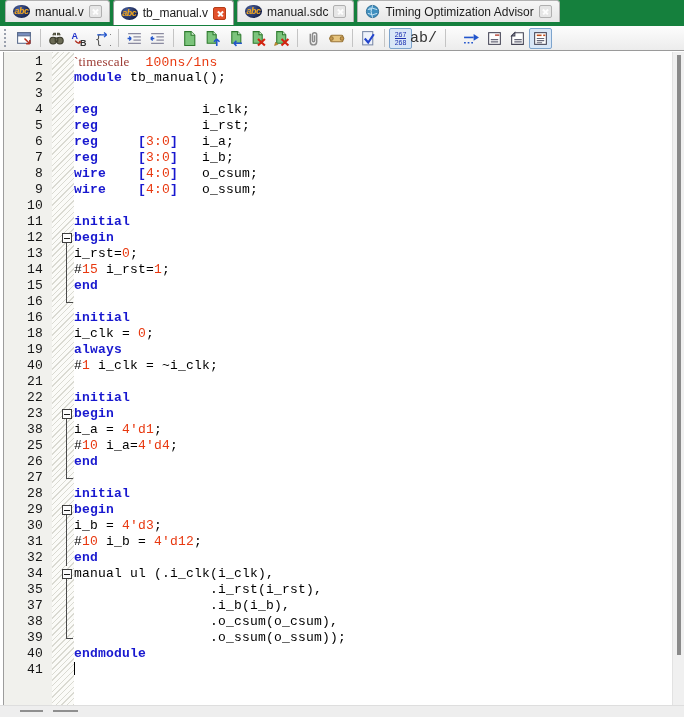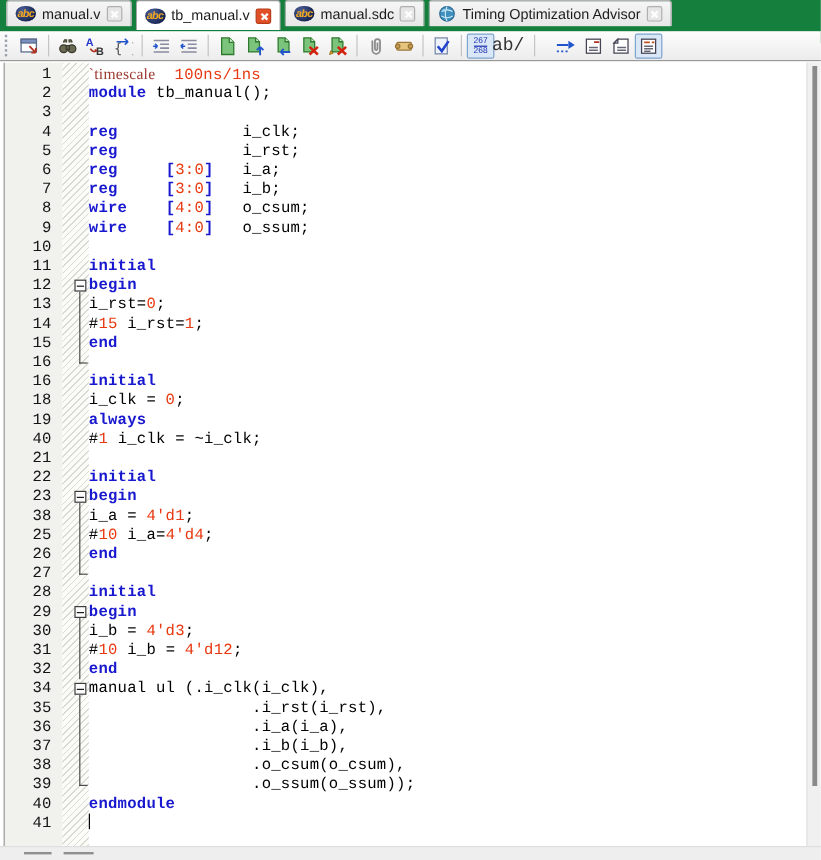--- a/index.html
+++ b/index.html
@@ -282,21 +282,20 @@
       <div class="row"><span class="ln">25</span><span class="fold"><span class="fmid"></span></span><span class="code"><span>#</span><span class="n">10</span><span> i_a=</span><span class="n">4'd4</span><span>;</span></span></div>
       <div class="row"><span class="ln">26</span><span class="fold"><span class="fmid"></span></span><span class="code"><span class="k">end</span></span></div>
       <div class="row"><span class="ln">27</span><span class="fold"><span class="fend"></span></span><span class="code"></span></div>
       <div class="row"><span class="ln">28</span><span class="fold"></span><span class="code"><span class="k">initial</span></span></div>
       <div class="row"><span class="ln">29</span><span class="fold"><span class="ftail"></span><span class="fbox"></span></span><span class="code"><span class="k">begin</span></span></div>
       <div class="row"><span class="ln">30</span><span class="fold"><span class="fmid"></span></span><span class="code"><span>i_b = </span><span class="n">4'd3</span><span>;</span></span></div>
       <div class="row"><span class="ln">31</span><span class="fold"><span class="fmid"></span></span><span class="code"><span>#</span><span class="n">10</span><span> i_b = </span><span class="n">4'd12</span><span>;</span></span></div>
       <div class="row"><span class="ln">32</span><span class="fold"><span class="fmid"></span></span><span class="code"><span class="k">end</span></span></div>
       <div class="row"><span class="ln">34</span><span class="fold"><span class="ftail"></span><span class="fbox"></span></span><span class="code"><span>manual ul (.i_clk(i_clk),</span></span></div>
       <div class="row"><span class="ln">35</span><span class="fold"><span class="fmid"></span></span><span class="code"><span>                 .i_rst(i_rst),</span></span></div>
-      <div class="row"><span class="ln">36</span><span class="fold"><span class="fmid"></span></span><span class="code"><span>                 .i_a(i_a),</span></span></div>
       <div class="row"><span class="ln">37</span><span class="fold"><span class="fmid"></span></span><span class="code"><span>                 .i_b(i_b),</span></span></div>
       <div class="row"><span class="ln">38</span><span class="fold"><span class="fmid"></span></span><span class="code"><span>                 .o_csum(o_csum),</span></span></div>
       <div class="row"><span class="ln">39</span><span class="fold"><span class="fend"></span></span><span class="code"><span>                 .o_ssum(o_ssum));</span></span></div>
       <div class="row"><span class="ln">40</span><span class="fold"></span><span class="code"><span class="k">endmodule</span></span></div>
       <div class="row"><span class="ln">41</span><span class="fold"></span><span class="code"><span class="caret"></span></span></div>
     </div>
 </div>
 
 <div class="vtrack">
   <div class="vthumb"></div>

